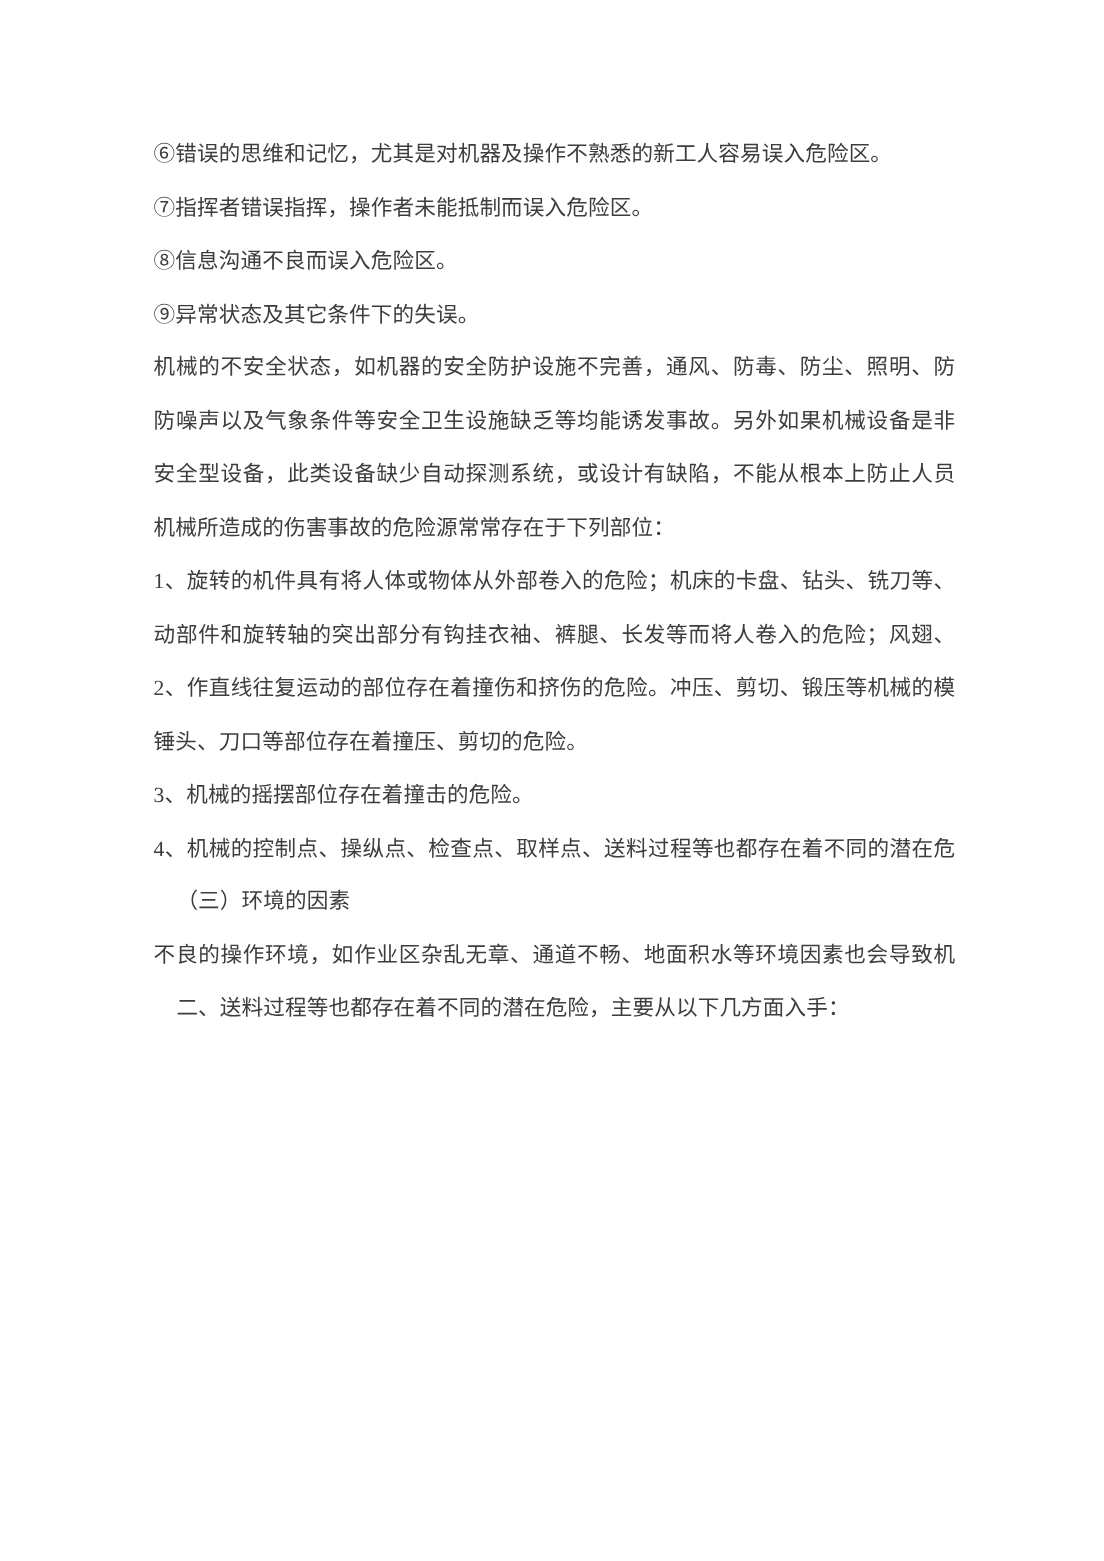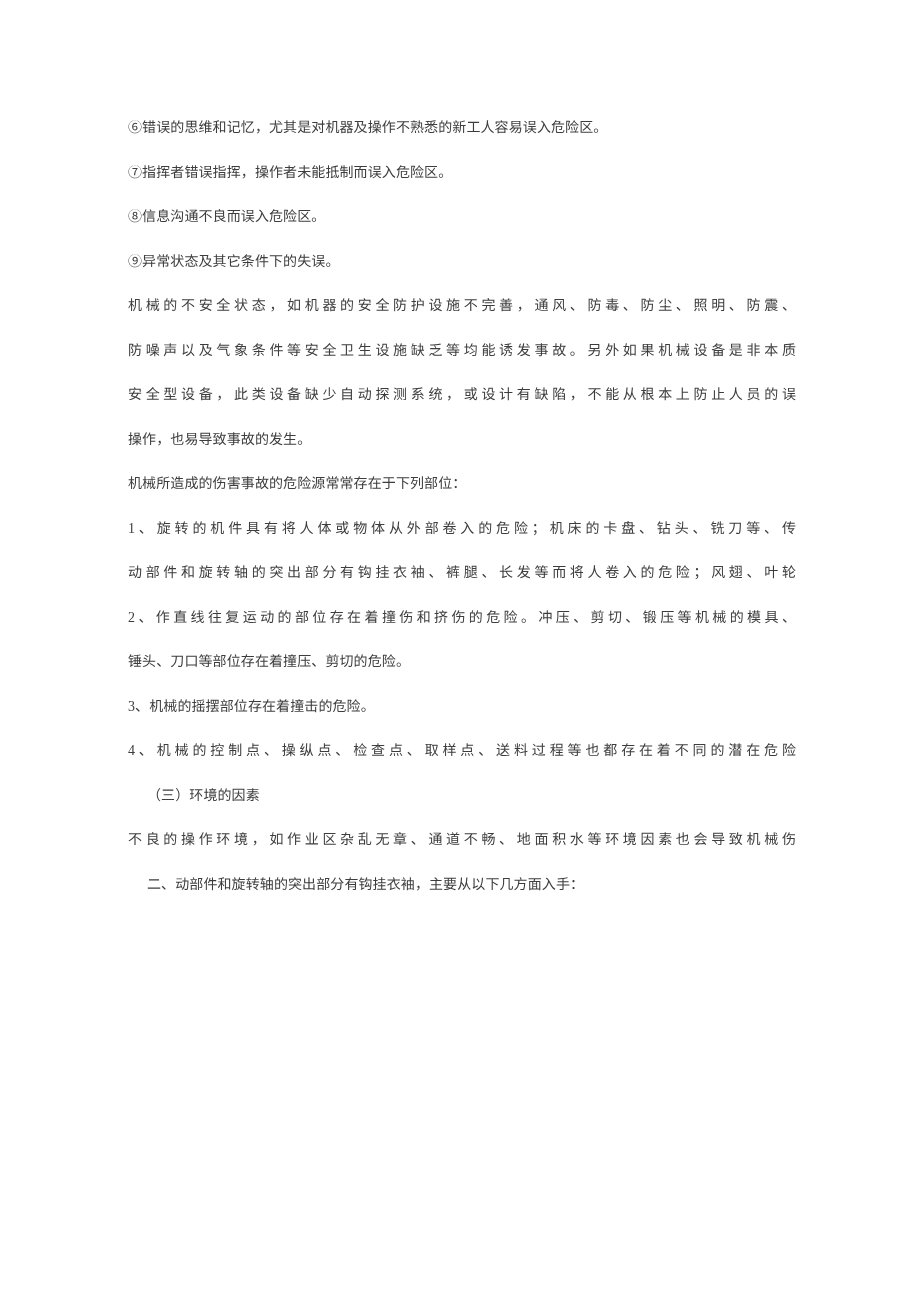--- a/index.html
+++ b/index.html
@@ -29,21 +29,21 @@
     left: 128px;
     top: 106px;
     width: 668px;
   }
   
   .para {
     margin: 0;
     padding: 0;
   }
   .line {
-    font-size: 14px;
+    font-size: 18px;
     line-height: 44.5px;
     height: 44.5px;
     white-space: pre;
     letter-spacing: 0.1px;
     color: #3d3d3d;
     font-family: "Liberation Serif", "DejaVu Serif", serif;
   }
   
   .line.justify {
     white-space: normal;
@@ -67,21 +67,20 @@
       <div class="line">⑦指挥者错误指挥，操作者未能抵制而误入危险区。</div>
       <div class="line">⑧信息沟通不良而误入危险区。</div>
       <div class="line">⑨异常状态及其它条件下的失误。</div>
     </div>
 
 
     <div class="para">
       <div class="line justify">机械的不安全状态，如机器的安全防护设施不完善，通风、防毒、防尘、照明、防震、</div>
       <div class="line justify">防噪声以及气象条件等安全卫生设施缺乏等均能诱发事故。另外如果机械设备是非本质</div>
       <div class="line justify">安全型设备，此类设备缺少自动探测系统，或设计有缺陷，不能从根本上防止人员的误</div>
-      <div class="line">操作，也易导致事故的发生。</div>
     </div>
 
     <div class="para">
       <div class="line">机械所造成的伤害事故的危险源常常存在于下列部位：</div>
     </div>
 
     <div class="para">
       <div class="line justify">1、旋转的机件具有将人体或物体从外部卷入的危险；机床的卡盘、钻头、铣刀等、传</div>
       <div class="line justify">动部件和旋转轴的突出部分有钩挂衣袖、裤腿、长发等而将人卷入的危险；风翅、叶轮</div>
     </div>
@@ -101,17 +100,17 @@
 
     <div class="para">
       <div class="line indent">（三）环境的因素</div>
     </div>
 
     <div class="para">
       <div class="line justify">不良的操作环境，如作业区杂乱无章、通道不畅、地面积水等环境因素也会导致机械伤</div>
     </div>
 
     <div class="para">
-      <div class="line indent">二、动部件和旋转轴的突出部分有钩挂衣袖，主要从以下几方面入手：</div>
+      <div class="line indent">二、送料过程等也都存在着不同的潜在危险，主要从以下几方面入手：</div>
     </div>
 
   </div>
 </div>
 
 </body></html>

